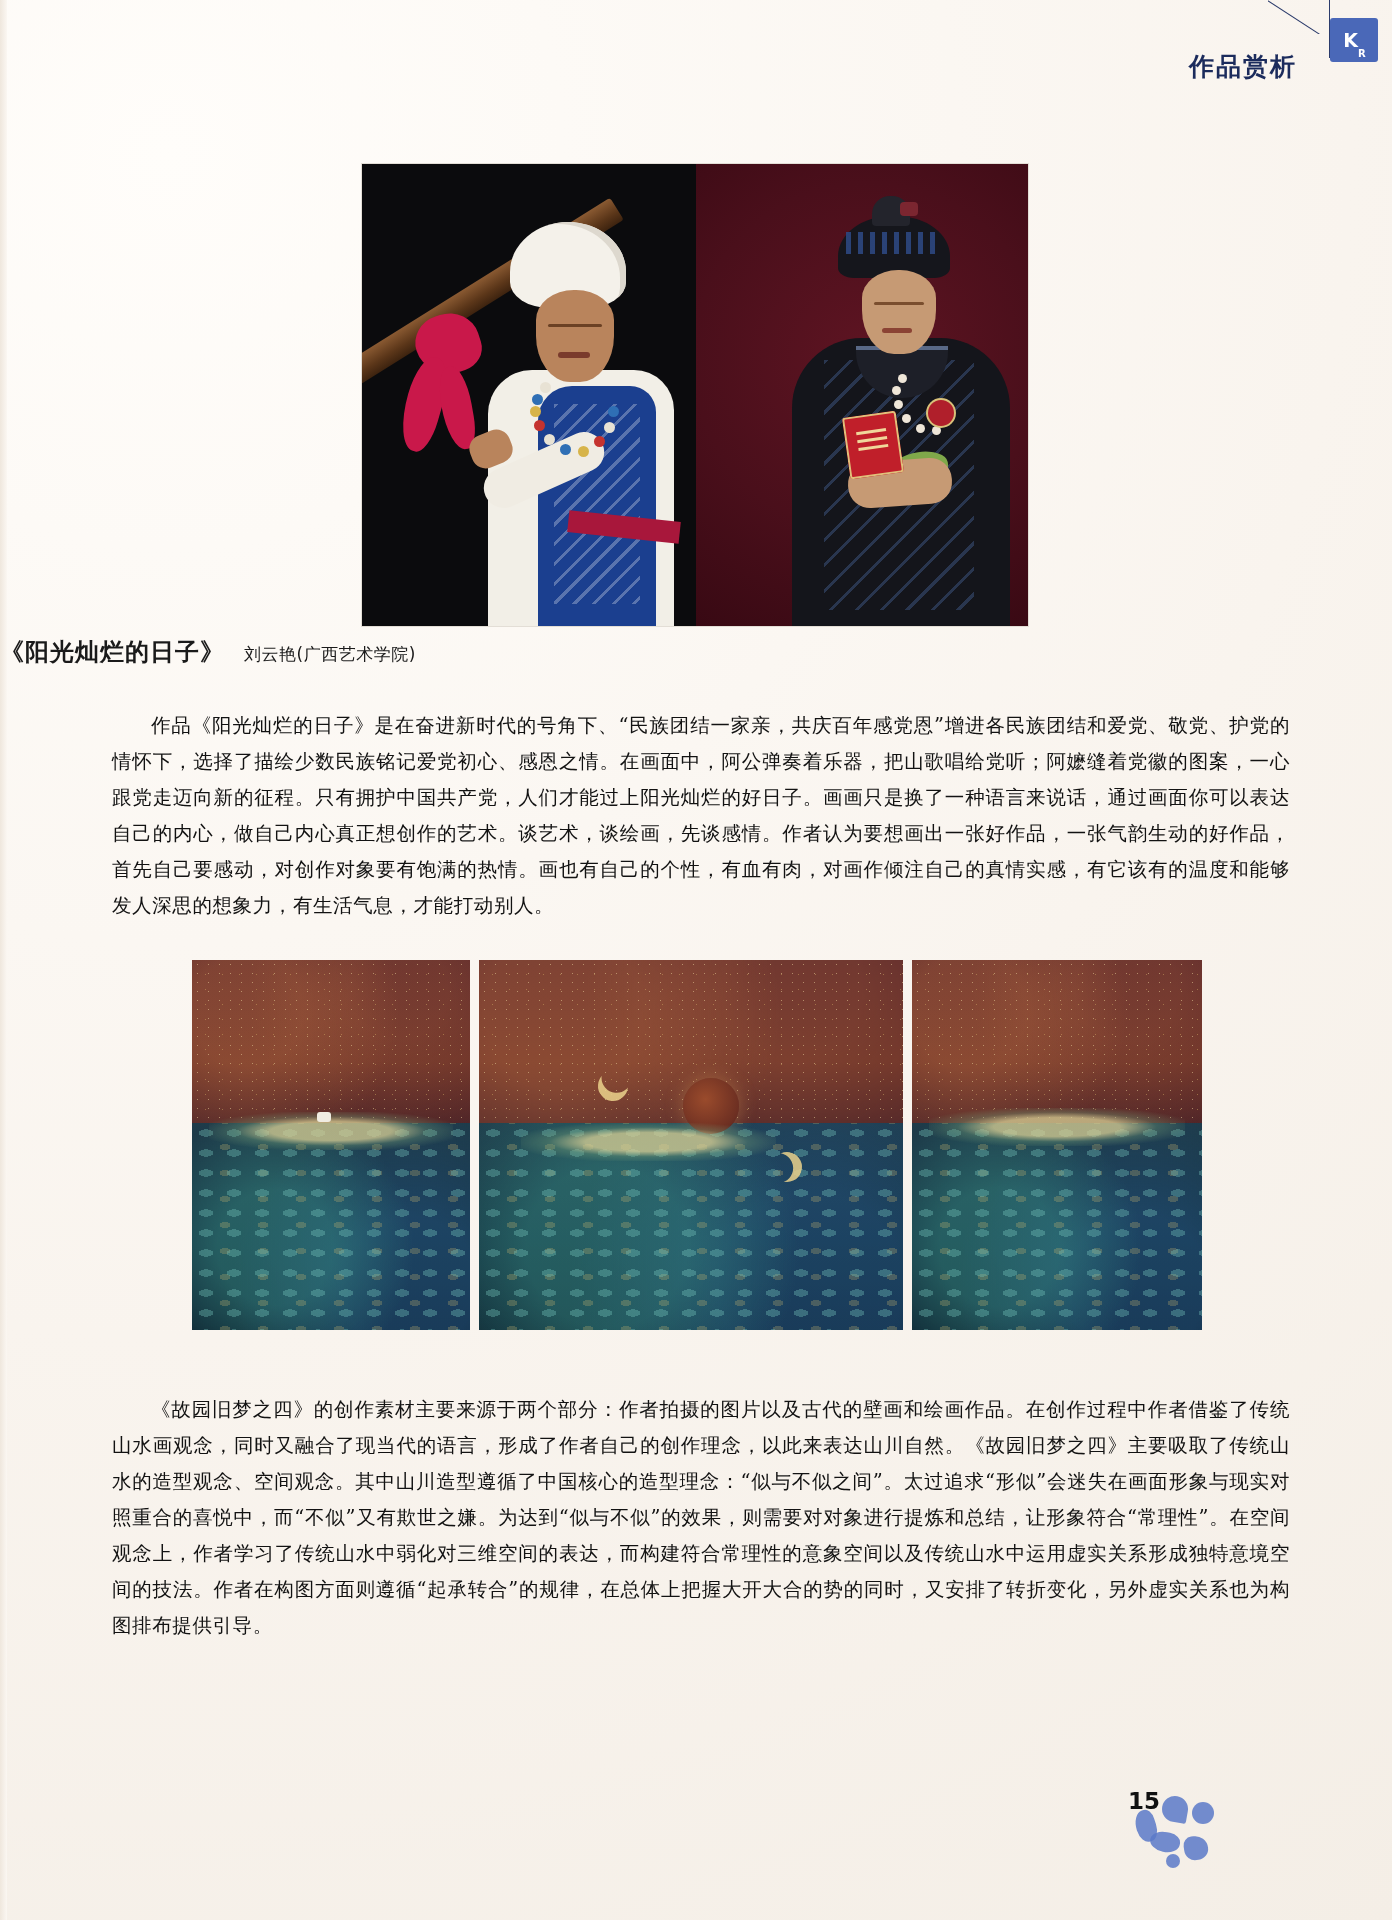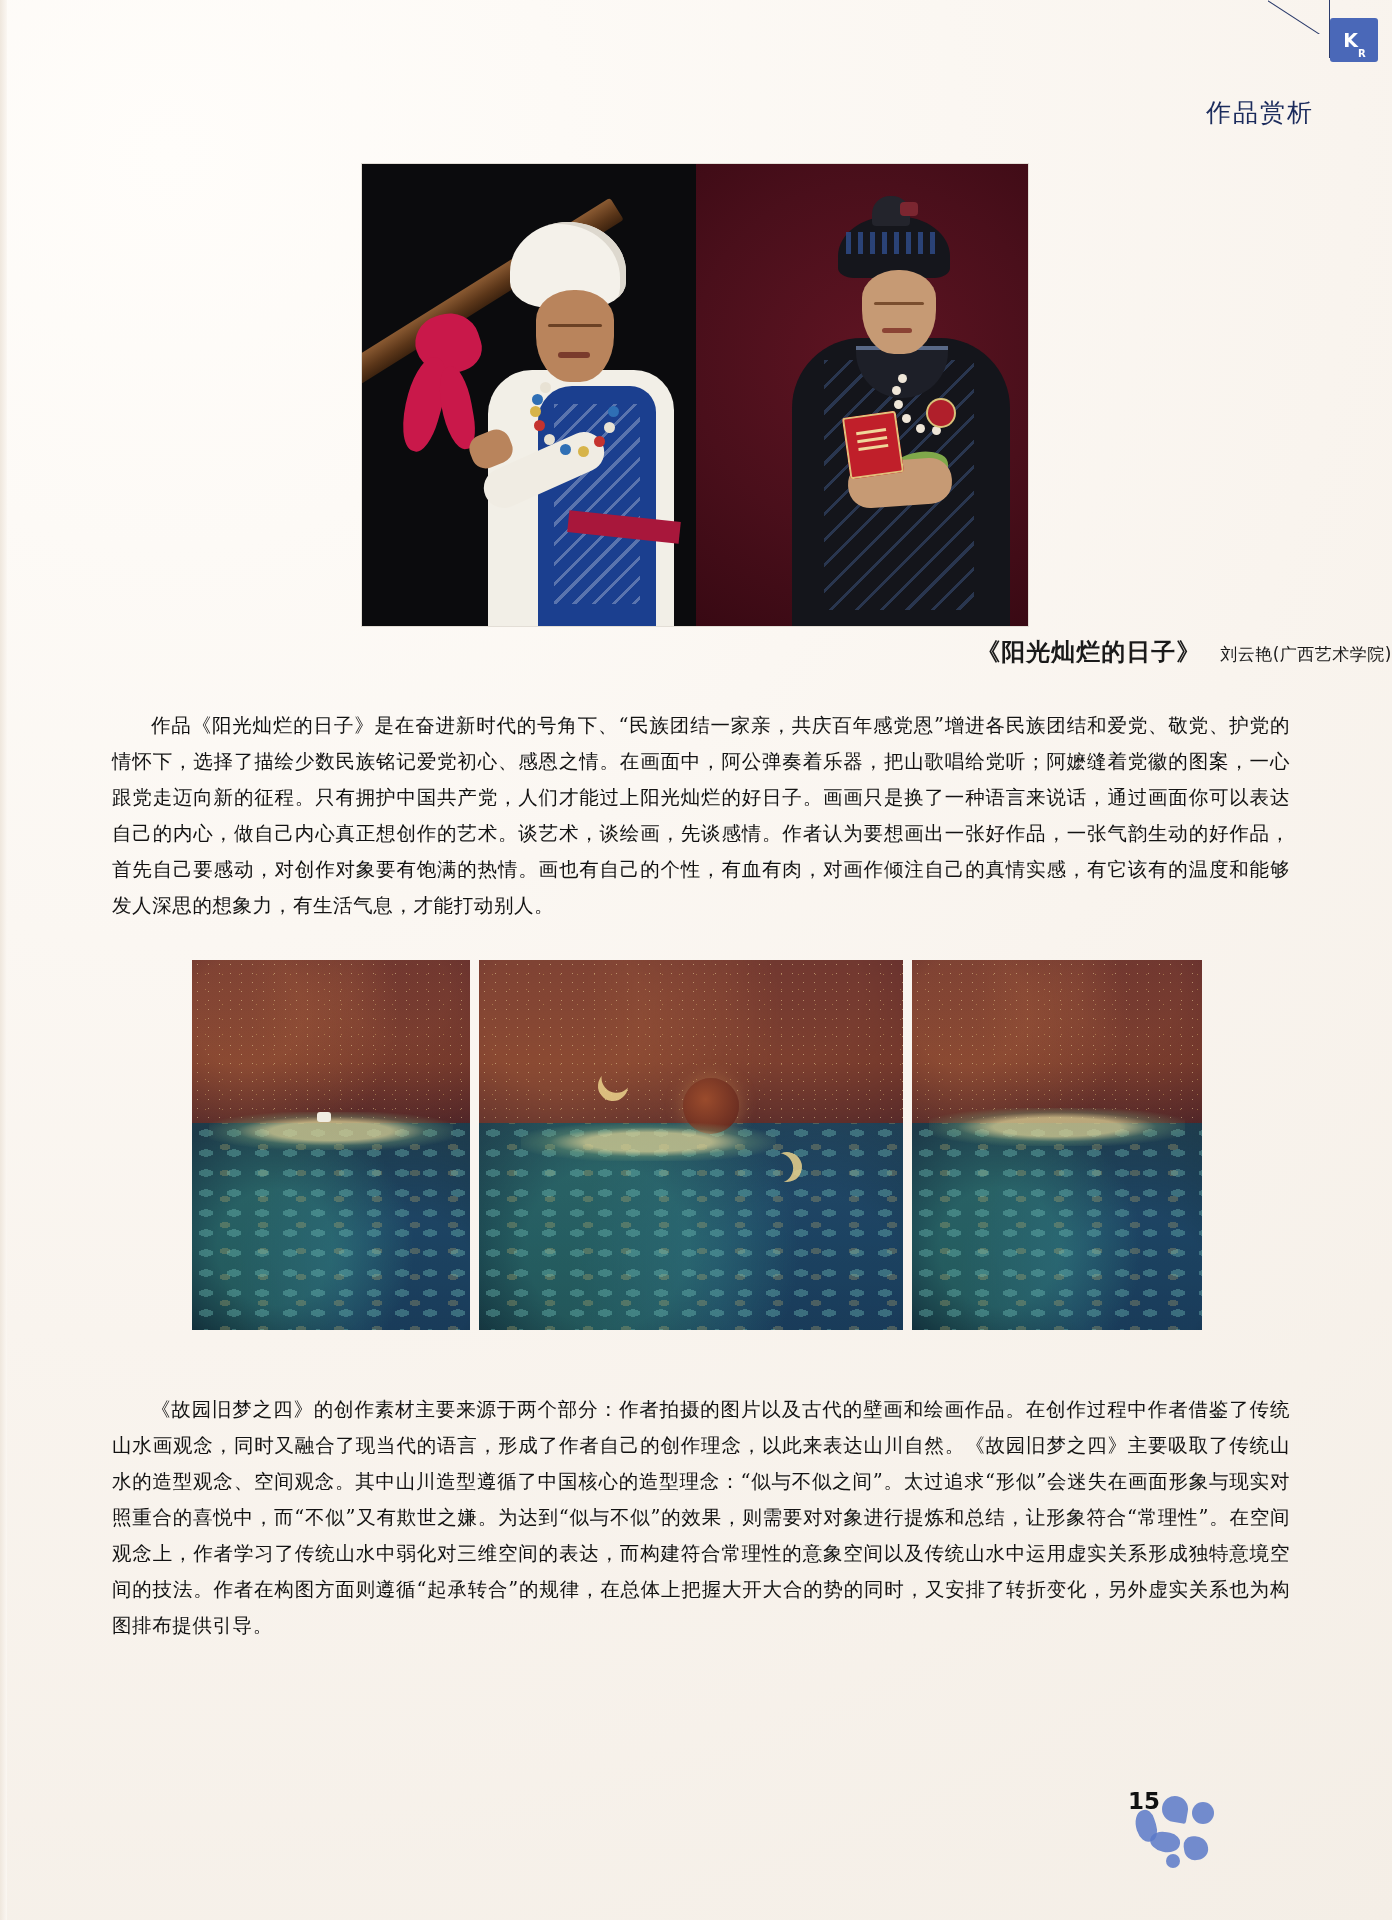--- a/index.html
+++ b/index.html
@@ -84,28 +84,27 @@
   .header-logo .k { font-size: 19px; }
   .header-logo .sub {
     font-size: 10px;
     align-self: flex-end;
     margin-left: 1px;
     margin-bottom: 3px;
   }
   .header-title {
     position: absolute;
     top: 50px;
-    right: 78px;
+    right: 95px;
     font-family: "DejaVu Sans", "Liberation Sans", sans-serif;
     font-size: 25px;
-    font-weight: normal;
+    font-weight: bold;
     color: #1b2b5c;
     letter-spacing: 2px;
     white-space: nowrap;
-    margin-top: 46px;
   }
 
   
   .fig1 {
     position: absolute;
     top: 164px;
     left: 362px;
     width: 666px;
     height: 462px;
     display: flex;
@@ -341,21 +340,21 @@
     width: 56px; height: 28px;
     background: #7fa84a;
     border-radius: 50% 50% 40% 40%;
     transform: rotate(-8deg);
   }
 
   
   .caption {
     position: absolute;
     width: 100%;
-    text-align: right;
+    text-align: left;
     font-family: "DejaVu Sans", "Liberation Sans", sans-serif;
   }
   .caption .title {
     font-size: 24px;
     font-weight: bold;
     color: #1a1a1a;
     letter-spacing: 1px;
   }
   .caption .author {
     font-size: 17px;

